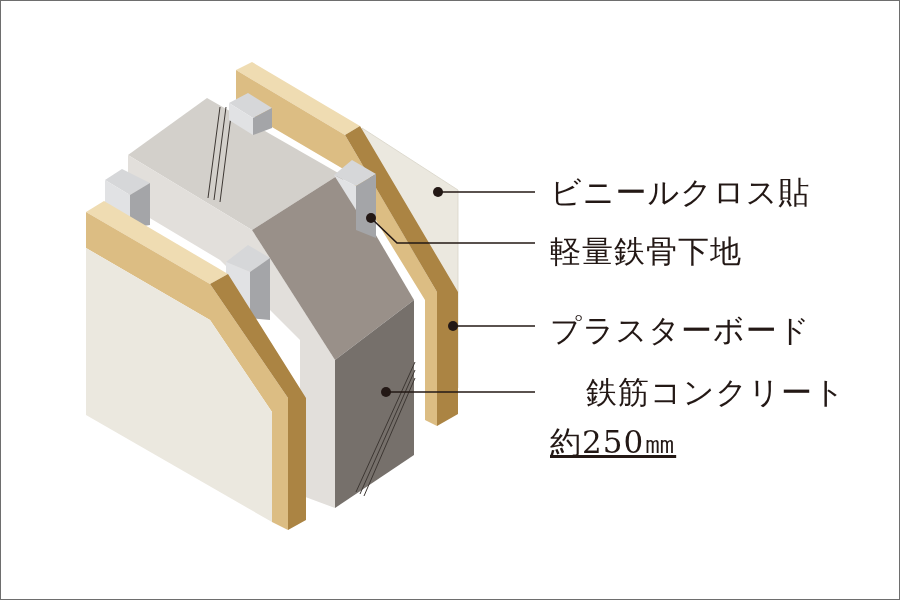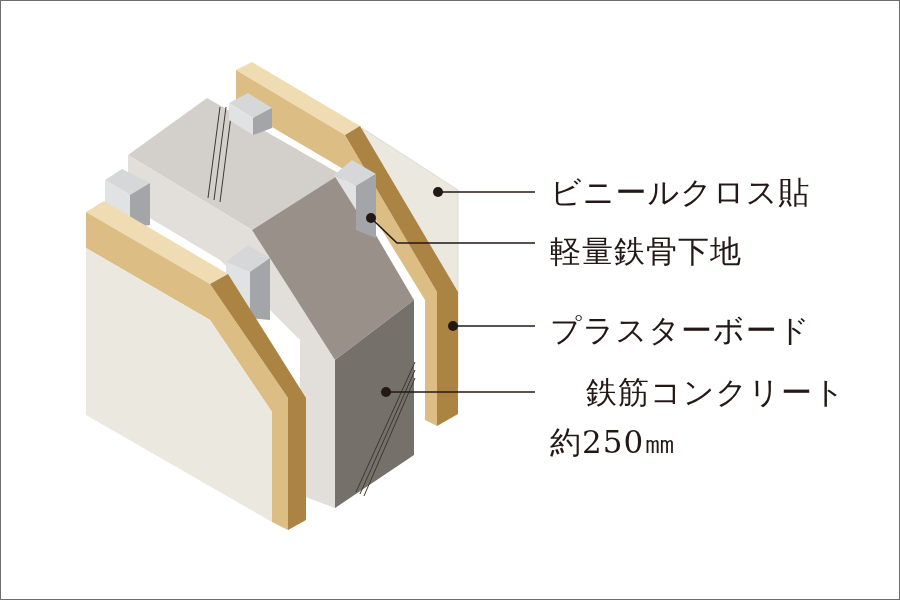--- a/index.html
+++ b/index.html
@@ -82,13 +82,13 @@
     <line x1="453" y1="326" x2="535" y2="326"></line>
     <circle cx="386" cy="392" r="5" fill="#231815" stroke="none"></circle>
     <line x1="386" y1="392" x2="535" y2="392"></line>
   </g>
 </svg>
 
 <div class="label" style="left:550px; top:177px;">ビニールクロス貼</div>
 <div class="label" style="left:550px; top:236px;">軽量鉄骨下地</div>
 <div class="label" style="left:550px; top:300px;margin-top:15px;">プラスターボード</div>
 <div class="label" style="left:550px; top:377px;margin-left:36px;">鉄筋コンクリート</div>
-<div class="label" style="left:550px; top:427px;">約250㎜</div>
+<div class="label" style="left:550px; top:427px;text-decoration:underline;">約250㎜</div>
 
 </body></html>

